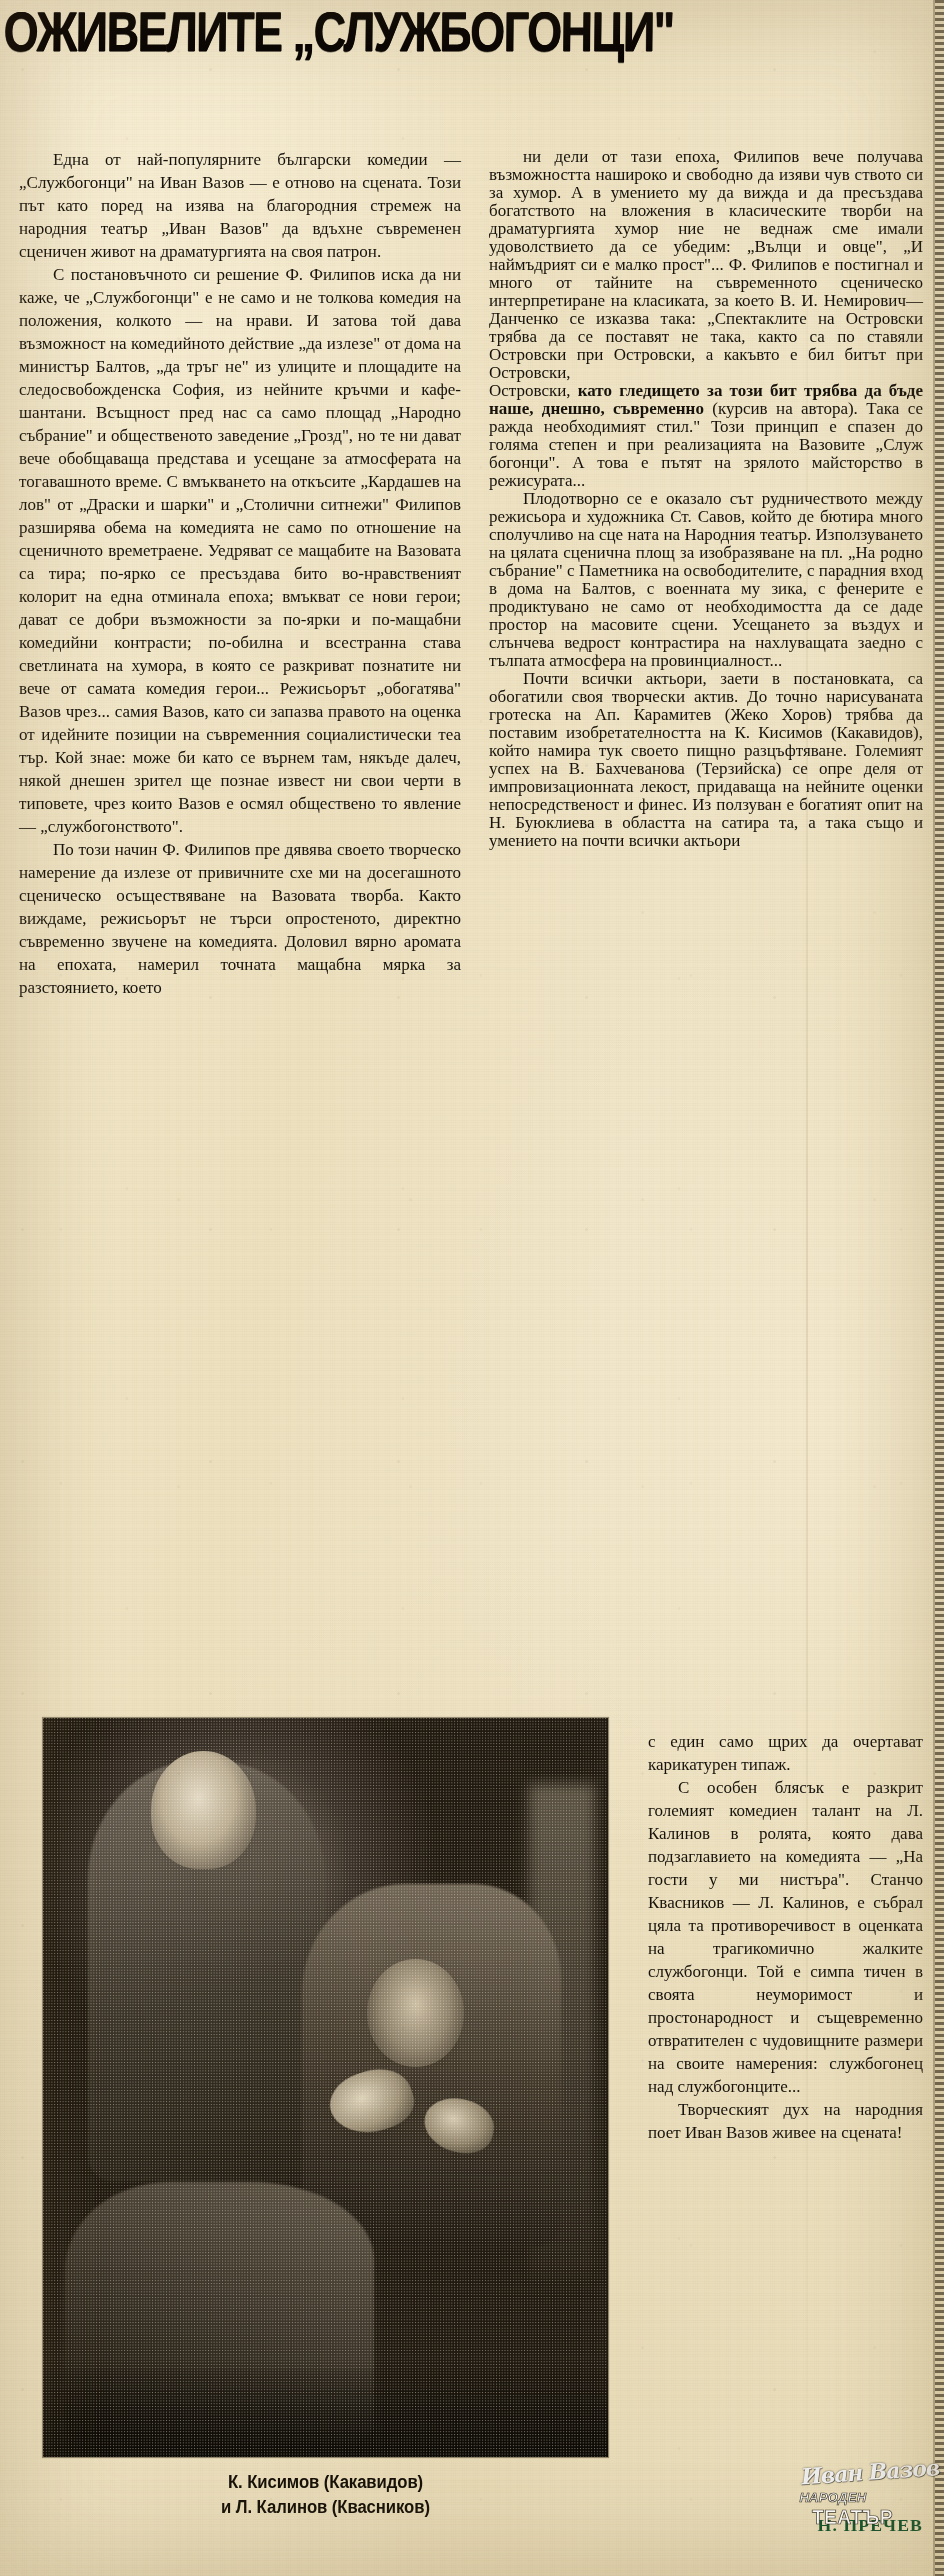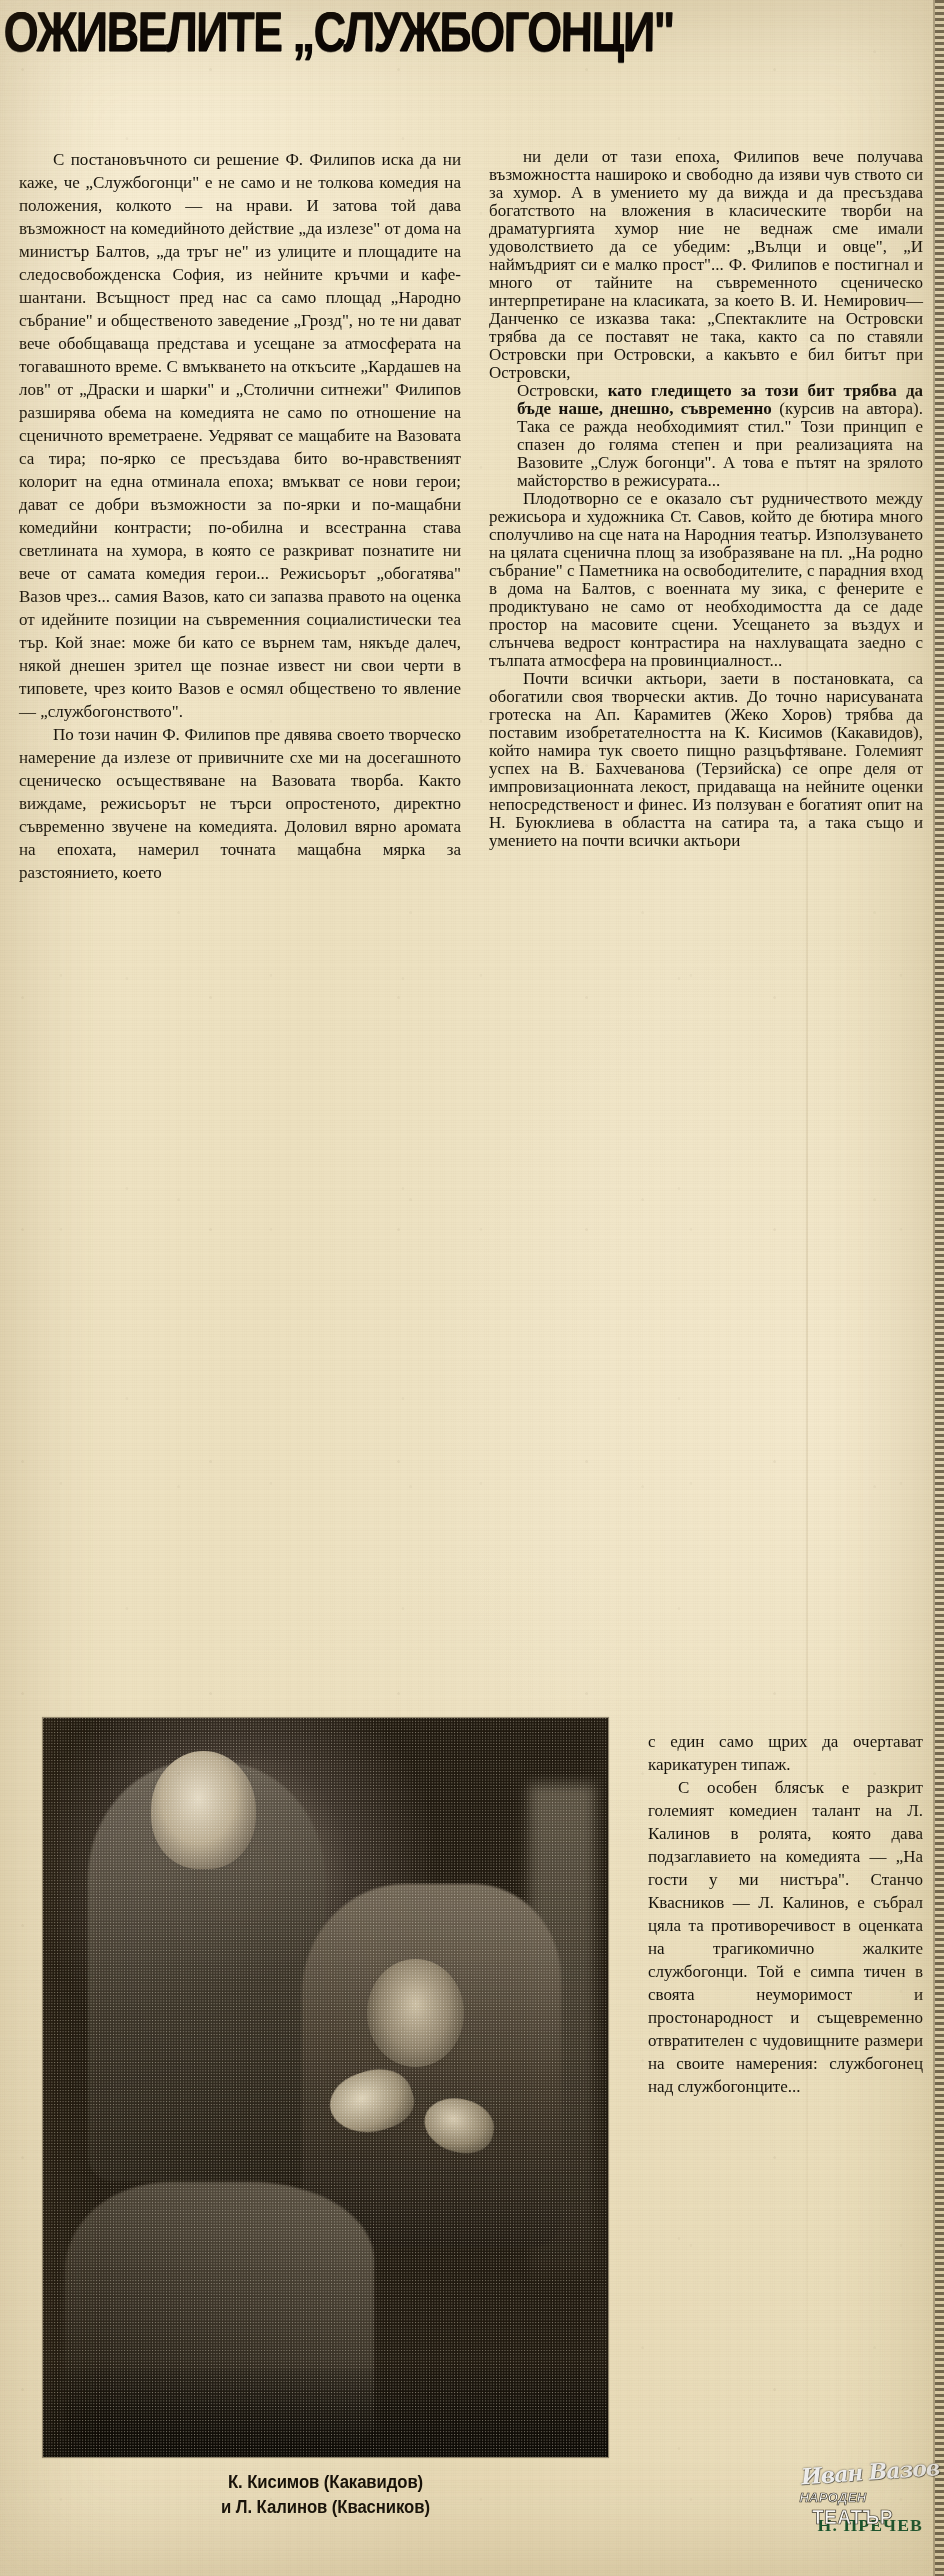--- a/index.html
+++ b/index.html
@@ -264,36 +264,38 @@
 <div id="sheet">
 
   <div class="headline-wrap">
     <div class="headline">ОЖИВЕЛИТЕ „СЛУЖБОГОНЦИ"</div>
   </div>
 
   <div class="edge-rule2"></div>
   <div class="edge-rule"></div>
 
   <div class="text-col" id="lcol">
+    <p>Една от най-популярните бъл­гарски комедии — „Службогон­ци" на Иван Вазов — е отново на сцената. Този път като поред на изява на благородния стремеж на народния театър „Иван Ва­зов" да вдъхне съвременен сце­ничен живот на драматургията на своя патрон.</p>
     <p>С постановъчното си решение Ф. Филипов иска да ни каже, че „Службогонци" е не само и не толкова комедия на положения, колкото — на нрави. И затова той дава възможност на комедий­ното действие „да излезе" от до­ма на министър Балтов, „да тръг не" из улиците и площадите на следосвобожденска София, из ней­ните кръчми и кафе-шантани. Всъщност пред нас са само пло­щад „Народно събрание" и обще­ственото заведение „Грозд", но те ни дават вече обобщаваща представа и усещане за атмосфе­рата на тогавашното време. С вмъкването на откъсите „Карда­шев на лов" от „Драски и шар­ки" и „Столични ситнежи" Фили­пов разширява обема на коме­дията не само по отношение на сценичното времетраене. Уедря­ват се мащабите на Вазовата са тира; по-ярко се пресъздава бито во-нравственият колорит на една отминала епоха; вмъкват се нови герои; дават се добри възможно­сти за по-ярки и по-мащабни ко­медийни контрасти; по-обилна и всестранна става светлината на хумора, в която се разкриват по­знатите ни вече от самата коме­дия герои... Режисьорът „обо­гатява" Вазов чрез... самия Ва­зов, като си запазва правото на оценка от идейните позиции на съвременния социалистически теа тър. Кой знае: може би като се върнем там, някъде далеч, някой днешен зрител ще познае извест ни свои черти в типовете, чрез които Вазов е осмял обществено то явление — „службогонството".</p>
     <p>По този начин Ф. Филипов пре дявява своето творческо намере­ние да излезе от привичните схе ми на досегашното сценическо осъществяване на Вазовата твор­ба. Както виждаме, режисьорът не търси опростеното, директно съвременно звучене на комедия­та. Доловил вярно аромата на епохата, намерил точната мащаб­на мярка за разстоянието, което</p>
   </div>
 
   <div class="text-col" id="rcol">
     <p>ни дели от тази епоха, Филипов вече получава възможността на­широко и свободно да изяви чув ството си за хумор. А в умение­то му да вижда и да пресъздава богатството на вложения в кла­сическите творби на драматур­гията хумор ние не веднаж сме имали удоволствието да се убе­дим: „Вълци и овце", „И най­мъдрият си е малко прост"... Ф. Филипов е постигнал и много от тайните на съвременното сце­ническо интерпретиране на класи­ката, за което В. И. Немирович—Данченко се изказва така: „Спек­таклите на Островски трябва да се поставят не така, както са по ставяли Островски при Остров­ски, а какъвто е бил битът при Островски,</p>
-    <p style="text-indent:0;margin-left:28px;">
+    <p style="text-indent:0;">
       <span>Островски, </span><b class="bold-run">като гледището за този бит трябва да бъде наше, днешно, съвременно</b><span> (курсив на автора). Така се ражда необхо­димият стил." Този принцип е спазен до голяма степен и при реализацията на Вазовите „Служ богонци". А това е пътят на зрялото майсторство в режису­рата...</span>
     </p>
     <p>Плодотворно се е оказало сът рудничеството между режисьора и художника Ст. Савов, който де бютира много сполучливо на сце ната на Народния театър. Из­ползуването на цялата сценична площ за изобразяване на пл. „На родно събрание" с Паметника на освободителите, с парадния вход в дома на Балтов, с военната му зика, с фенерите е продиктувано не само от необходимостта да се даде простор на масовите сцени. Усещането за въздух и слънчева ведрост контрастира на нахлува­щата заедно с тълпата атмосфе­ра на провинциалност...</p>
     <p>Почти всички актьори, заети в постановката, са обогатили своя творчески актив. До точно нари­суваната гротеска на Ап. Кара­митев (Жеко Хоров) трябва да поставим изобретателността на К. Кисимов (Какавидов), който на­мира тук своето пищно разцъф­тяване. Големият успех на В. Бахчеванова (Терзийска) се опре деля от импровизационната леко­ст, придаваща на нейните оцен­ки непосредственост и финес. Из ползуван е богатият опит на Н. Буюклиева в областта на сатира та, а така също и умението на почти всички актьори</p>
   </div>
 
   <div class="text-col" id="rcol-narrow">
     <p style="text-indent:0;margin-top:8px;">с един само щрих да очертават карикату­рен типаж.</p>
     <p>С особен блясък е разкрит големият ко­медиен талант на Л. Калинов в ролята, която дава подза­главието на комедия­та — „На гости у ми нистъра". Станчо Квасников — Л. Ка­линов, е събрал цяла та противоречивост в оценката на трагико­мично жалките служ­богонци. Той е симпа тичен в своята неу­моримост и простона­родност и същевре­менно отвратителен с чудовищните разме­ри на своите наме­рения: службогонец над службогонците...</p>
+    <p>Творческият дух на народния поет Иван Вазов живее на сцената!</p>
   </div>
 
   <div id="photo">
     <div class="scene">
       <div class="dark-bg"></div>
       <div class="ph lightstreak"></div>
       <div class="ph figA"></div>
       <div class="ph headA"></div>
       <div class="ph figB"></div>
       <div class="ph headB"></div>

